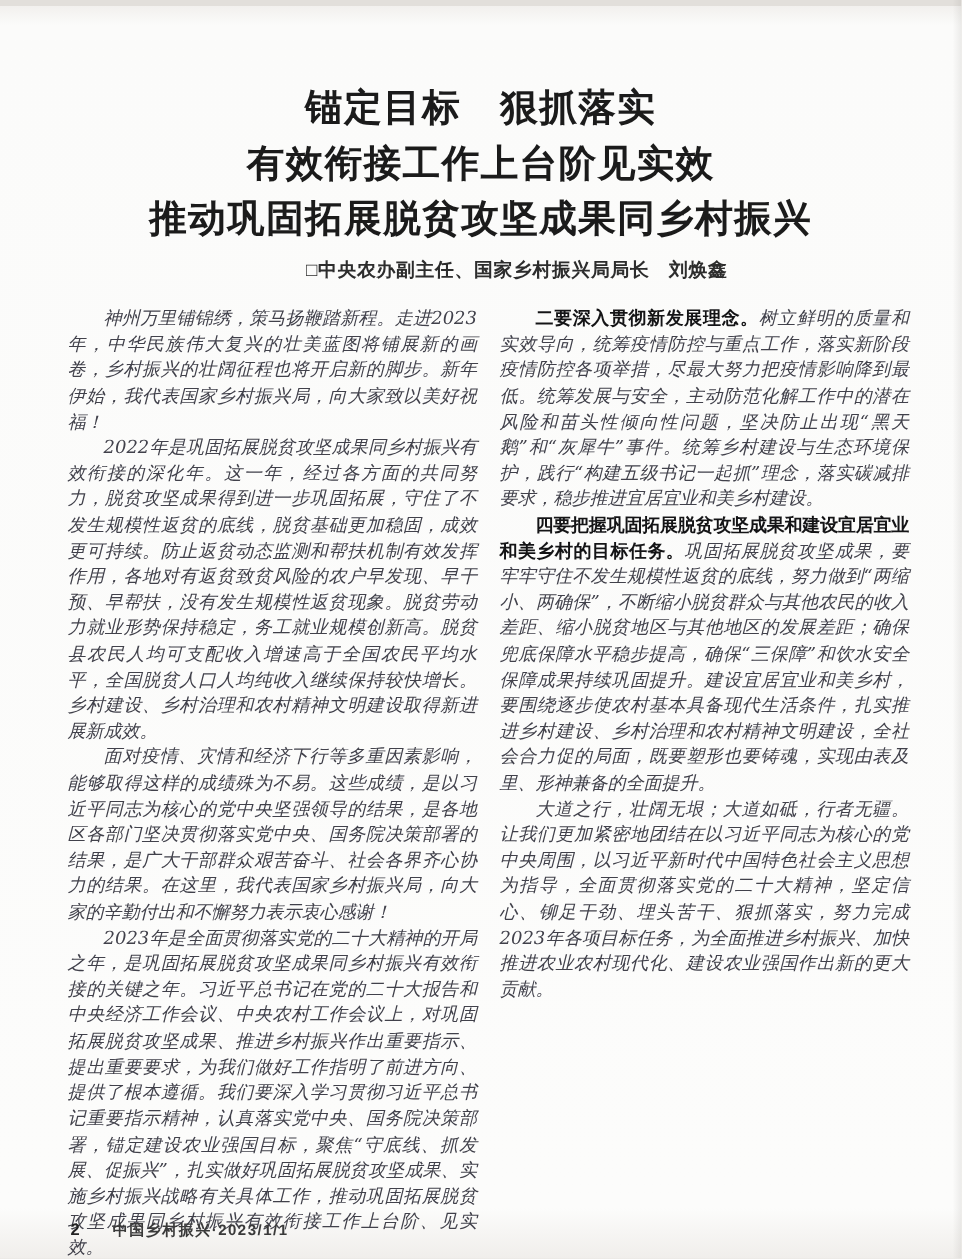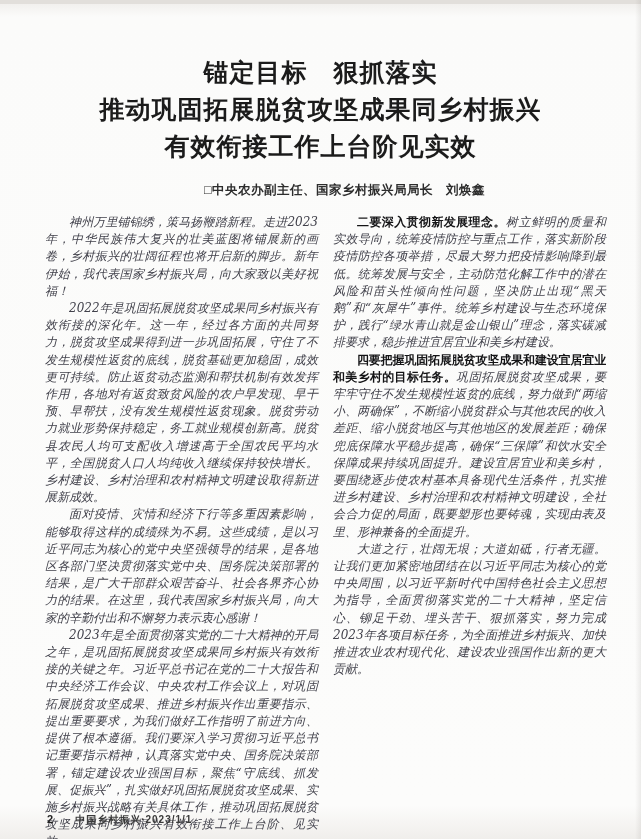--- a/index.html
+++ b/index.html
@@ -28,21 +28,21 @@
     font-family:"Liberation Sans","DejaVu Sans",sans-serif;
     font-weight:700;
     font-size:25px;
     line-height:37px;
     letter-spacing:1px;
     text-align:center;
     color:#1b1b1b;
     white-space:nowrap;
   }
   .byline {
-    margin-top:17px;
+    margin-top:7px;
     text-align:center;
     font-family:"Liberation Sans","DejaVu Sans",sans-serif;
     font-size:12.5px;
     font-weight:700;
     letter-spacing:0.5px;
     color:#2d2d2d;
     padding-left:48px;
   }
   .columns {
     display:flex;
@@ -85,34 +85,34 @@
 </style>
 </head>
 <body>
 
 <div class="page">
   <div class="scan-strip-top"></div>
   <div class="scan-strip-right"></div>
 
   <div class="title-block">
     <div class="title-line">锚定目标　狠抓落实</div>
+    <div class="title-line">有效衔接工作上台阶见实效</div>
     <div class="title-line">推动巩固拓展脱贫攻坚成果同乡村振兴</div>
-    <div class="title-line">有效衔接工作上台阶见实效</div>
     <div class="byline">□中央农办副主任、国家乡村振兴局局长　刘焕鑫</div>
   </div>
 
   <div class="columns">
     <div class="col">
       <p class="para"><span class="lead"></span><span>神州万里铺锦绣，策马扬鞭踏新程。走进2023年，中华民族伟大复兴的壮美蓝图将铺展新的画卷，乡村振兴的壮阔征程也将开启新的脚步。新年伊始，我代表国家乡村振兴局，向大家致以美好祝福！</span></p>
       <p class="para"><span class="lead"></span><span>2022年是巩固拓展脱贫攻坚成果同乡村振兴有效衔接的深化年。这一年，经过各方面的共同努力，脱贫攻坚成果得到进一步巩固拓展，守住了不发生规模性返贫的底线，脱贫基础更加稳固，成效更可持续。防止返贫动态监测和帮扶机制有效发挥作用，各地对有返贫致贫风险的农户早发现、早干预、早帮扶，没有发生规模性返贫现象。脱贫劳动力就业形势保持稳定，务工就业规模创新高。脱贫县农民人均可支配收入增速高于全国农民平均水平，全国脱贫人口人均纯收入继续保持较快增长。乡村建设、乡村治理和农村精神文明建设取得新进展新成效。</span></p>
       <p class="para"><span class="lead"></span><span>面对疫情、灾情和经济下行等多重因素影响，能够取得这样的成绩殊为不易。这些成绩，是以习近平同志为核心的党中央坚强领导的结果，是各地区各部门坚决贯彻落实党中央、国务院决策部署的结果，是广大干部群众艰苦奋斗、社会各界齐心协力的结果。在这里，我代表国家乡村振兴局，向大家的辛勤付出和不懈努力表示衷心感谢！</span></p>
       <p class="para"><span class="lead"></span><span>2023年是全面贯彻落实党的二十大精神的开局之年，是巩固拓展脱贫攻坚成果同乡村振兴有效衔接的关键之年。习近平总书记在党的二十大报告和中央经济工作会议、中央农村工作会议上，对巩固拓展脱贫攻坚成果、推进乡村振兴作出重要指示、提出重要要求，为我们做好工作指明了前进方向、提供了根本遵循。我们要深入学习贯彻习近平总书记重要指示精神，认真落实党中央、国务院决策部署，锚定建设农业强国目标，聚焦“守底线、抓发展、促振兴”，扎实做好巩固拓展脱贫攻坚成果、实施乡村振兴战略有关具体工作，推动巩固拓展脱贫攻坚成果同乡村振兴有效衔接工作上台阶、见实效。</span></p>
     </div>
     <div class="col">
-      <p class="para"><span class="lead">二要深入贯彻新发展理念。</span><span>树立鲜明的质量和实效导向，统筹疫情防控与重点工作，落实新阶段疫情防控各项举措，尽最大努力把疫情影响降到最低。统筹发展与安全，主动防范化解工作中的潜在风险和苗头性倾向性问题，坚决防止出现“黑天鹅”和“灰犀牛”事件。统筹乡村建设与生态环境保护，践行“绿水青山就是金山银山”理念，落实碳减排要求，稳步推进宜居宜业和美乡村建设。</span></p>
+      <p class="para"><span class="lead">二要深入贯彻新发展理念。</span><span>树立鲜明的质量和实效导向，统筹疫情防控与重点工作，落实新阶段疫情防控各项举措，尽最大努力把疫情影响降到最低。统筹发展与安全，主动防范化解工作中的潜在风险和苗头性倾向性问题，坚决防止出现“黑天鹅”和“灰犀牛”事件。统筹乡村建设与生态环境保护，践行“构建五级书记一起抓”理念，落实碳减排要求，稳步推进宜居宜业和美乡村建设。</span></p>
       <p class="para"><span class="lead">四要把握巩固拓展脱贫攻坚成果和建设宜居宜业和美乡村的目标任务。</span><span>巩固拓展脱贫攻坚成果，要牢牢守住不发生规模性返贫的底线，努力做到“两缩小、两确保”，不断缩小脱贫群众与其他农民的收入差距、缩小脱贫地区与其他地区的发展差距；确保兜底保障水平稳步提高，确保“三保障”和饮水安全保障成果持续巩固提升。建设宜居宜业和美乡村，要围绕逐步使农村基本具备现代生活条件，扎实推进乡村建设、乡村治理和农村精神文明建设，全社会合力促的局面，既要塑形也要铸魂，实现由表及里、形神兼备的全面提升。</span></p>
       <p class="para"><span class="lead"></span><span>大道之行，壮阔无垠；大道如砥，行者无疆。让我们更加紧密地团结在以习近平同志为核心的党中央周围，以习近平新时代中国特色社会主义思想为指导，全面贯彻落实党的二十大精神，坚定信心、铆足干劲、埋头苦干、狠抓落实，努力完成2023年各项目标任务，为全面推进乡村振兴、加快推进农业农村现代化、建设农业强国作出新的更大贡献。</span></p>
     </div>
   </div>
 
   <div class="footer">
     <span class="pagenum">2</span>
     <span class="journal">中国乡村振兴·2023/1/1</span>
   </div>
 </div>

